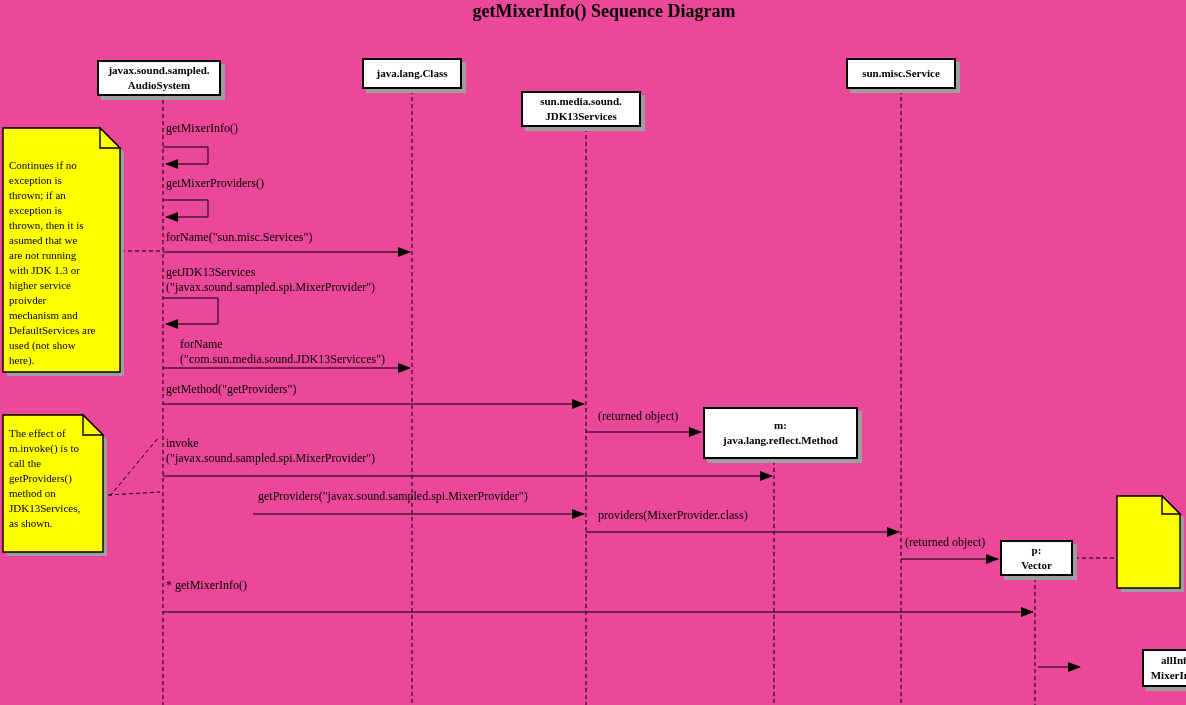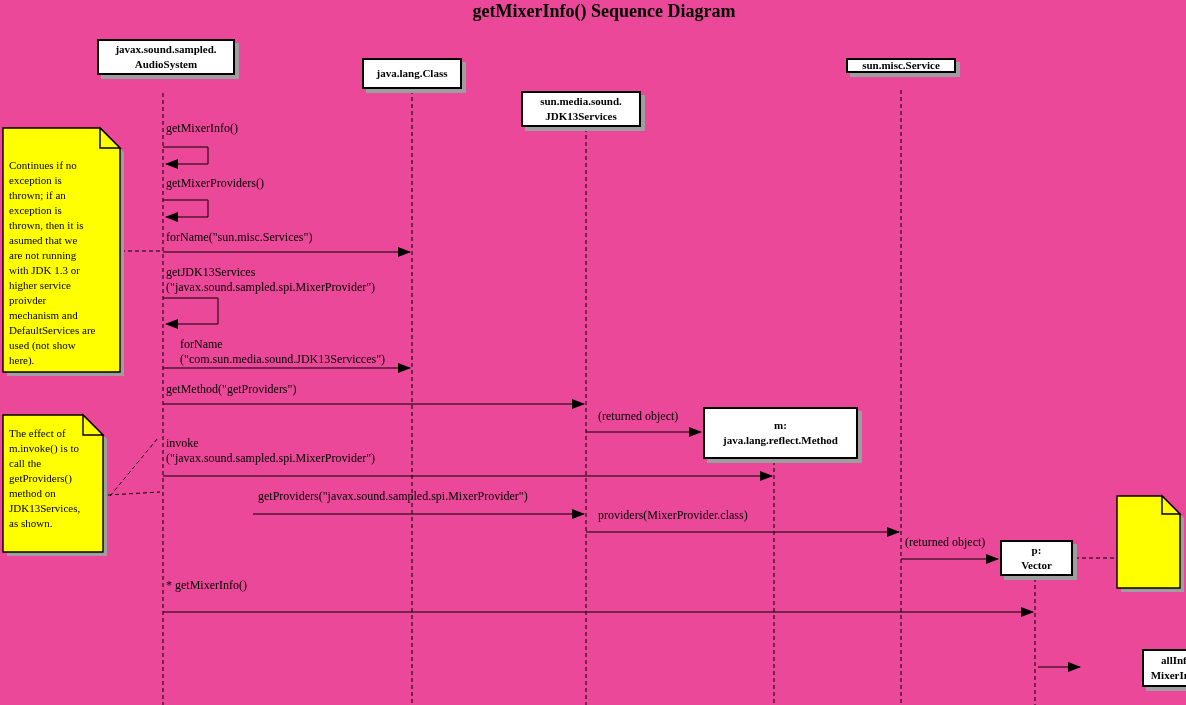--- a/index.html
+++ b/index.html
@@ -69,26 +69,26 @@
       <polygon points="7,419 87,419 107,439 107,556 7,556" fill="#9e9e9e" stroke="none"></polygon>
       <polygon points="3,415 83,415 103,435 103,552 3,552" fill="#ffff00" stroke="#000" stroke-width="1.4"></polygon>
       <polygon points="83,415 83,435 103,435" fill="#ffff00" stroke="#000" stroke-width="1.4"></polygon>
 
       <polygon points="1121,500 1166,500 1184,518 1184,592 1121,592" fill="#9e9e9e" stroke="none"></polygon>
       <polygon points="1117,496 1162,496 1180,514 1180,588 1117,588" fill="#ffff00" stroke="#000" stroke-width="1.4"></polygon>
       <polygon points="1162,496 1162,514 1180,514" fill="#ffff00" stroke="#000" stroke-width="1.4"></polygon>
     </g>
   </svg>
 
-  <div class="box" style="left:97px;top:39px;width:138px;height:36px;">javax.sound.sampled.
+  <div class="box" style="left:97px;top:60px;width:124px;height:36px;">javax.sound.sampled.
 AudioSystem</div>
   <div class="box" style="left:362px;top:58px;width:100px;height:31px;">java.lang.Class</div>
   <div class="box" style="left:521px;top:55px;width:120px;height:36px;margin-top:36px;">sun.media.sound.
 JDK13Services</div>
-  <div class="box" style="left:846px;top:58px;width:110px;height:15px;text-align:right;">sun.misc.Service</div>
+  <div class="box" style="left:846px;top:58px;width:110px;height:31px;text-align:right;">sun.misc.Service</div>
 
   <div class="box" style="left:703px;top:407px;width:155px;height:52px;">m:
 java.lang.reflect.Method</div>
   <div class="box" style="left:1000px;top:540px;width:73px;height:36px;">p:
 Vector</div>
   <div class="box" style="left:1142px;top:649px;width:73px;height:38px;">allInfo:
 MixerInfo[]</div>
 
   <div class="msg" style="left:166px;top:121px;">getMixerInfo()</div>
   <div class="msg" style="left:166px;top:176px;">getMixerProviders()</div>

